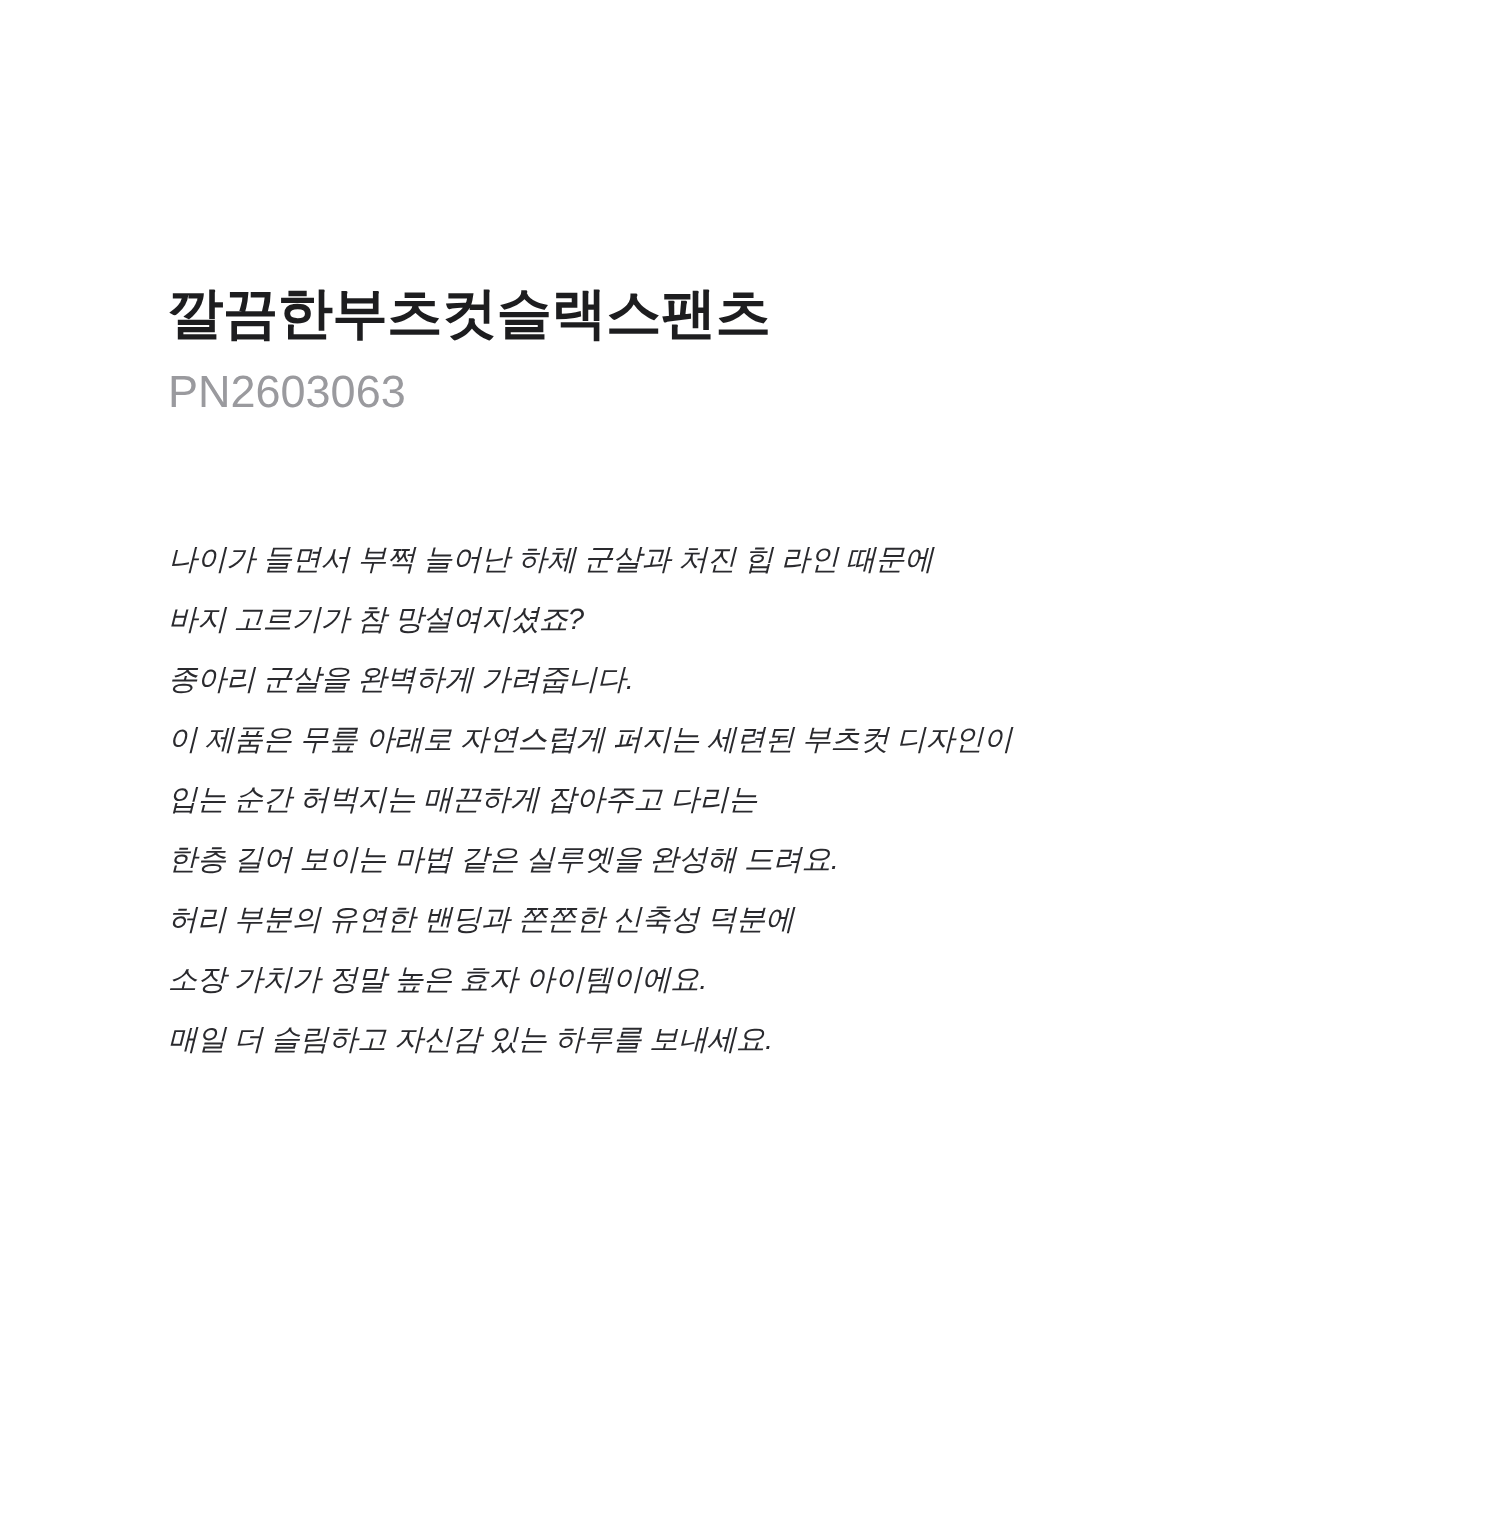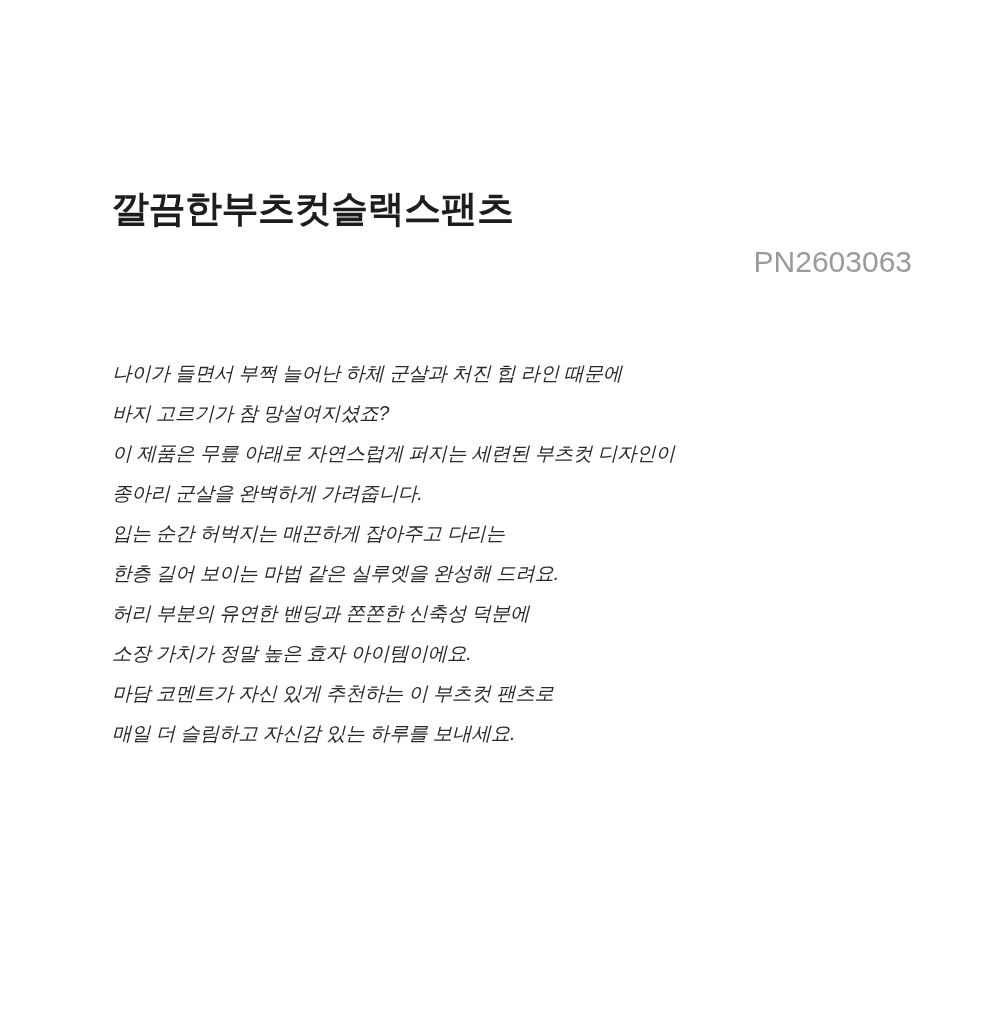--- a/index.html
+++ b/index.html
@@ -36,21 +36,20 @@
     margin: 0;
     white-space: nowrap;
   }
   .product-code {
     font-size: 30px;
     line-height: 1.3;
     color: #9a9a9e;
     font-weight: normal;
     margin: 10px 0 0 0;
     letter-spacing: 0px;
-    text-align: right;
   }
   .description {
     margin-top: 72px;
     font-style: italic;
   }
   .description p {
     margin: 0;
     font-size: 19.5px;
     line-height: 40px;
     color: #2a2a2e;
@@ -64,24 +63,23 @@
 <div class="page">
   <div class="content">
 
     <h1 class="product-title">깔끔한부츠컷슬랙스팬츠</h1>
 
     <div class="product-code">PN2603063</div>
 
     <div class="description">
       <p>나이가 들면서 부쩍 늘어난 하체 군살과 처진 힙 라인 때문에</p>
       <p>바지 고르기가 참 망설여지셨죠?</p>
+      <p>종아리 군살을 완벽하게 가려줍니다.</p>
       <p>이 제품은 무릎 아래로 자연스럽게 퍼지는 세련된 부츠컷 디자인이</p>
-      <p>종아리 군살을 완벽하게 가려줍니다.</p>
       <p>입는 순간 허벅지는 매끈하게 잡아주고 다리는</p>
       <p>한층 길어 보이는 마법 같은 실루엣을 완성해 드려요.</p>
       <p>허리 부분의 유연한 밴딩과 쫀쫀한 신축성 덕분에</p>
       <p>소장 가치가 정말 높은 효자 아이템이에요.</p>
-      <p>마담 코멘트가 자신 있게 추천하는 이 부츠컷 팬츠로</p>
       <p>매일 더 슬림하고 자신감 있는 하루를 보내세요.</p>
     </div>
 
   </div>
 </div>
 
 </body></html>

